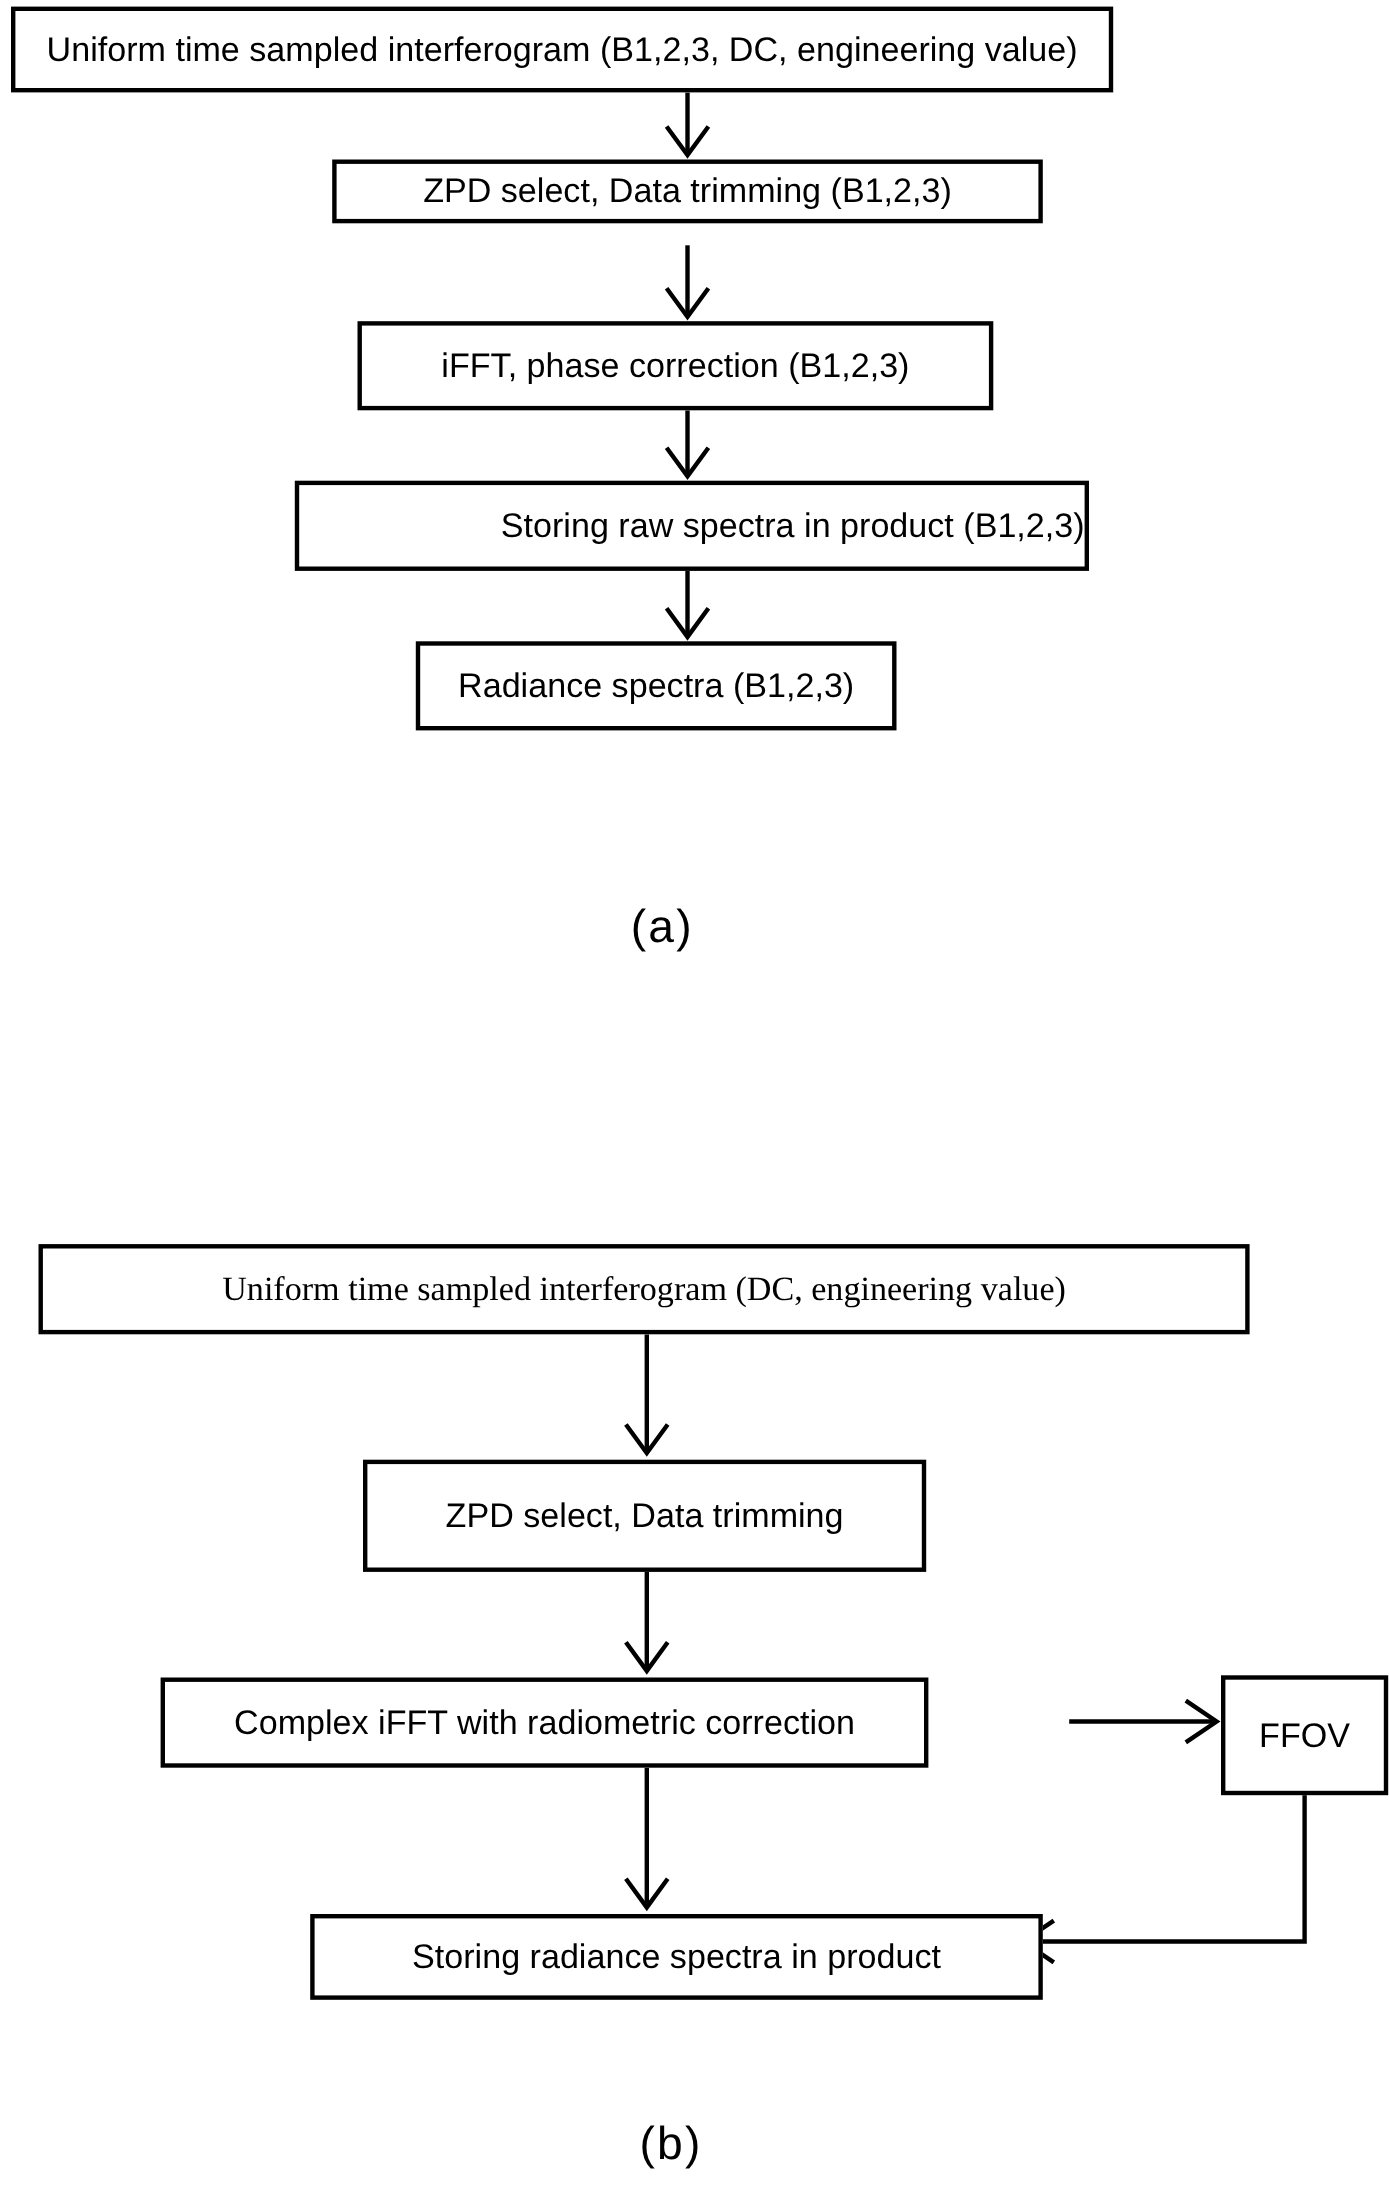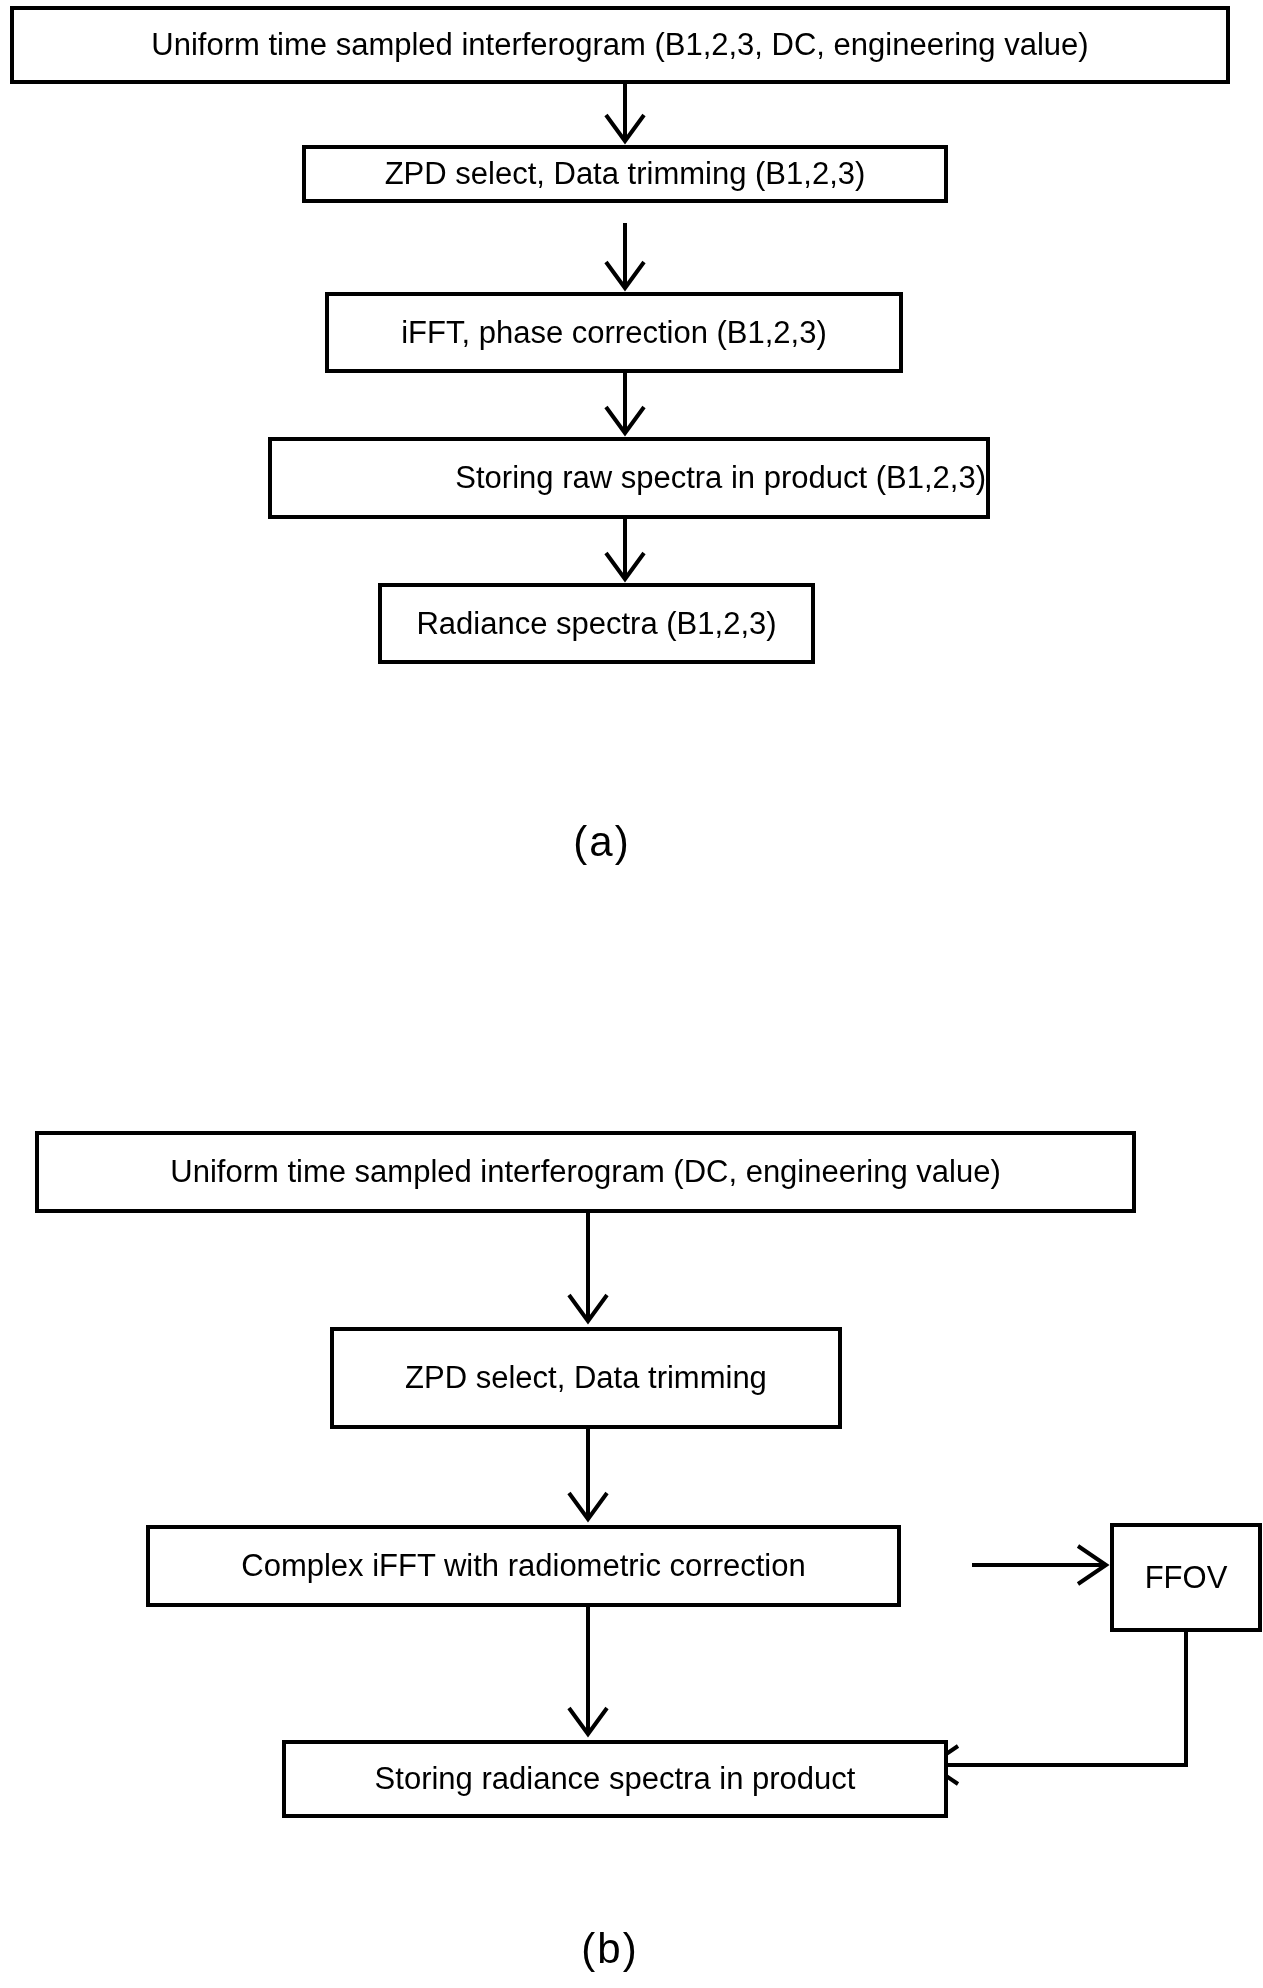--- a/index.html
+++ b/index.html
@@ -95,21 +95,21 @@
       <path class="shaft" d="M972 1565 L1104 1565"></path>
       <path class="head" d="M1078 1546 L1106 1565 L1078 1584"></path>
     </g>
 
     <g>
       <path class="shaft" d="M1186 1607 L1186 1765 L932 1765"></path>
       <path class="head" d="M958 1746 L930 1765 L958 1784"></path>
     </g>
   </svg>
 
-  <div class="flow-box" style="left:10px; top:6px; width:1220px; height:78px;">
+  <div class="flow-box" style="left:10px; top:6px; width:1002px; height:78px;">
     <span>Uniform time sampled interferogram (B1,2,3, DC, engineering value)</span>
   </div>
 
   <div class="flow-box" style="left:302px; top:145px; width:646px; height:58px;">
     <span>ZPD select, Data trimming (B1,2,3)</span>
   </div>
 
   <div class="flow-box" style="left:325px; top:292px; width:578px; height:81px;">
     <span>iFFT, phase correction (B1,2,3)</span>
   </div>
@@ -117,29 +117,29 @@
   <div class="flow-box" style="left:268px; top:437px; width:722px; height:82px;justify-content:flex-end;">
     <span>Storing raw spectra in product (B1,2,3)</span>
   </div>
 
   <div class="flow-box" style="left:378px; top:583px; width:437px; height:81px;">
     <span>Radiance spectra (B1,2,3)</span>
   </div>
 
   <div class="caption" style="left:2px; top:818px; width:1200px;">(a)</div>
 
-  <div class="flow-box" style="left:35px; top:1131px; width:1101px; height:82px;">
+  <div class="flow-box" style="left:35px; top:1131px; width:1101px; height:82px;font-family:Liberation Serif, serif;">
     <span>Uniform time sampled interferogram (DC, engineering value)</span>
   </div>
 
   <div class="flow-box" style="left:330px; top:1327px; width:512px; height:102px;">
     <span>ZPD select, Data trimming</span>
   </div>
 
-  <div class="flow-box" style="left:146px; top:1525px; width:755px; height:82px;">
+  <div class="flow-box" style="left:146px; top:1525px; width:698px; height:82px;">
     <span>Complex iFFT with radiometric correction</span>
   </div>
 
   <div class="flow-box" style="left:1110px; top:1523px; width:152px; height:109px;">
     <span>FFOV</span>
   </div>
 
   <div class="flow-box" style="left:258px; top:1740px; width:666px; height:78px;margin-left:24px;">
     <span>Storing radiance spectra in product</span>
   </div>

